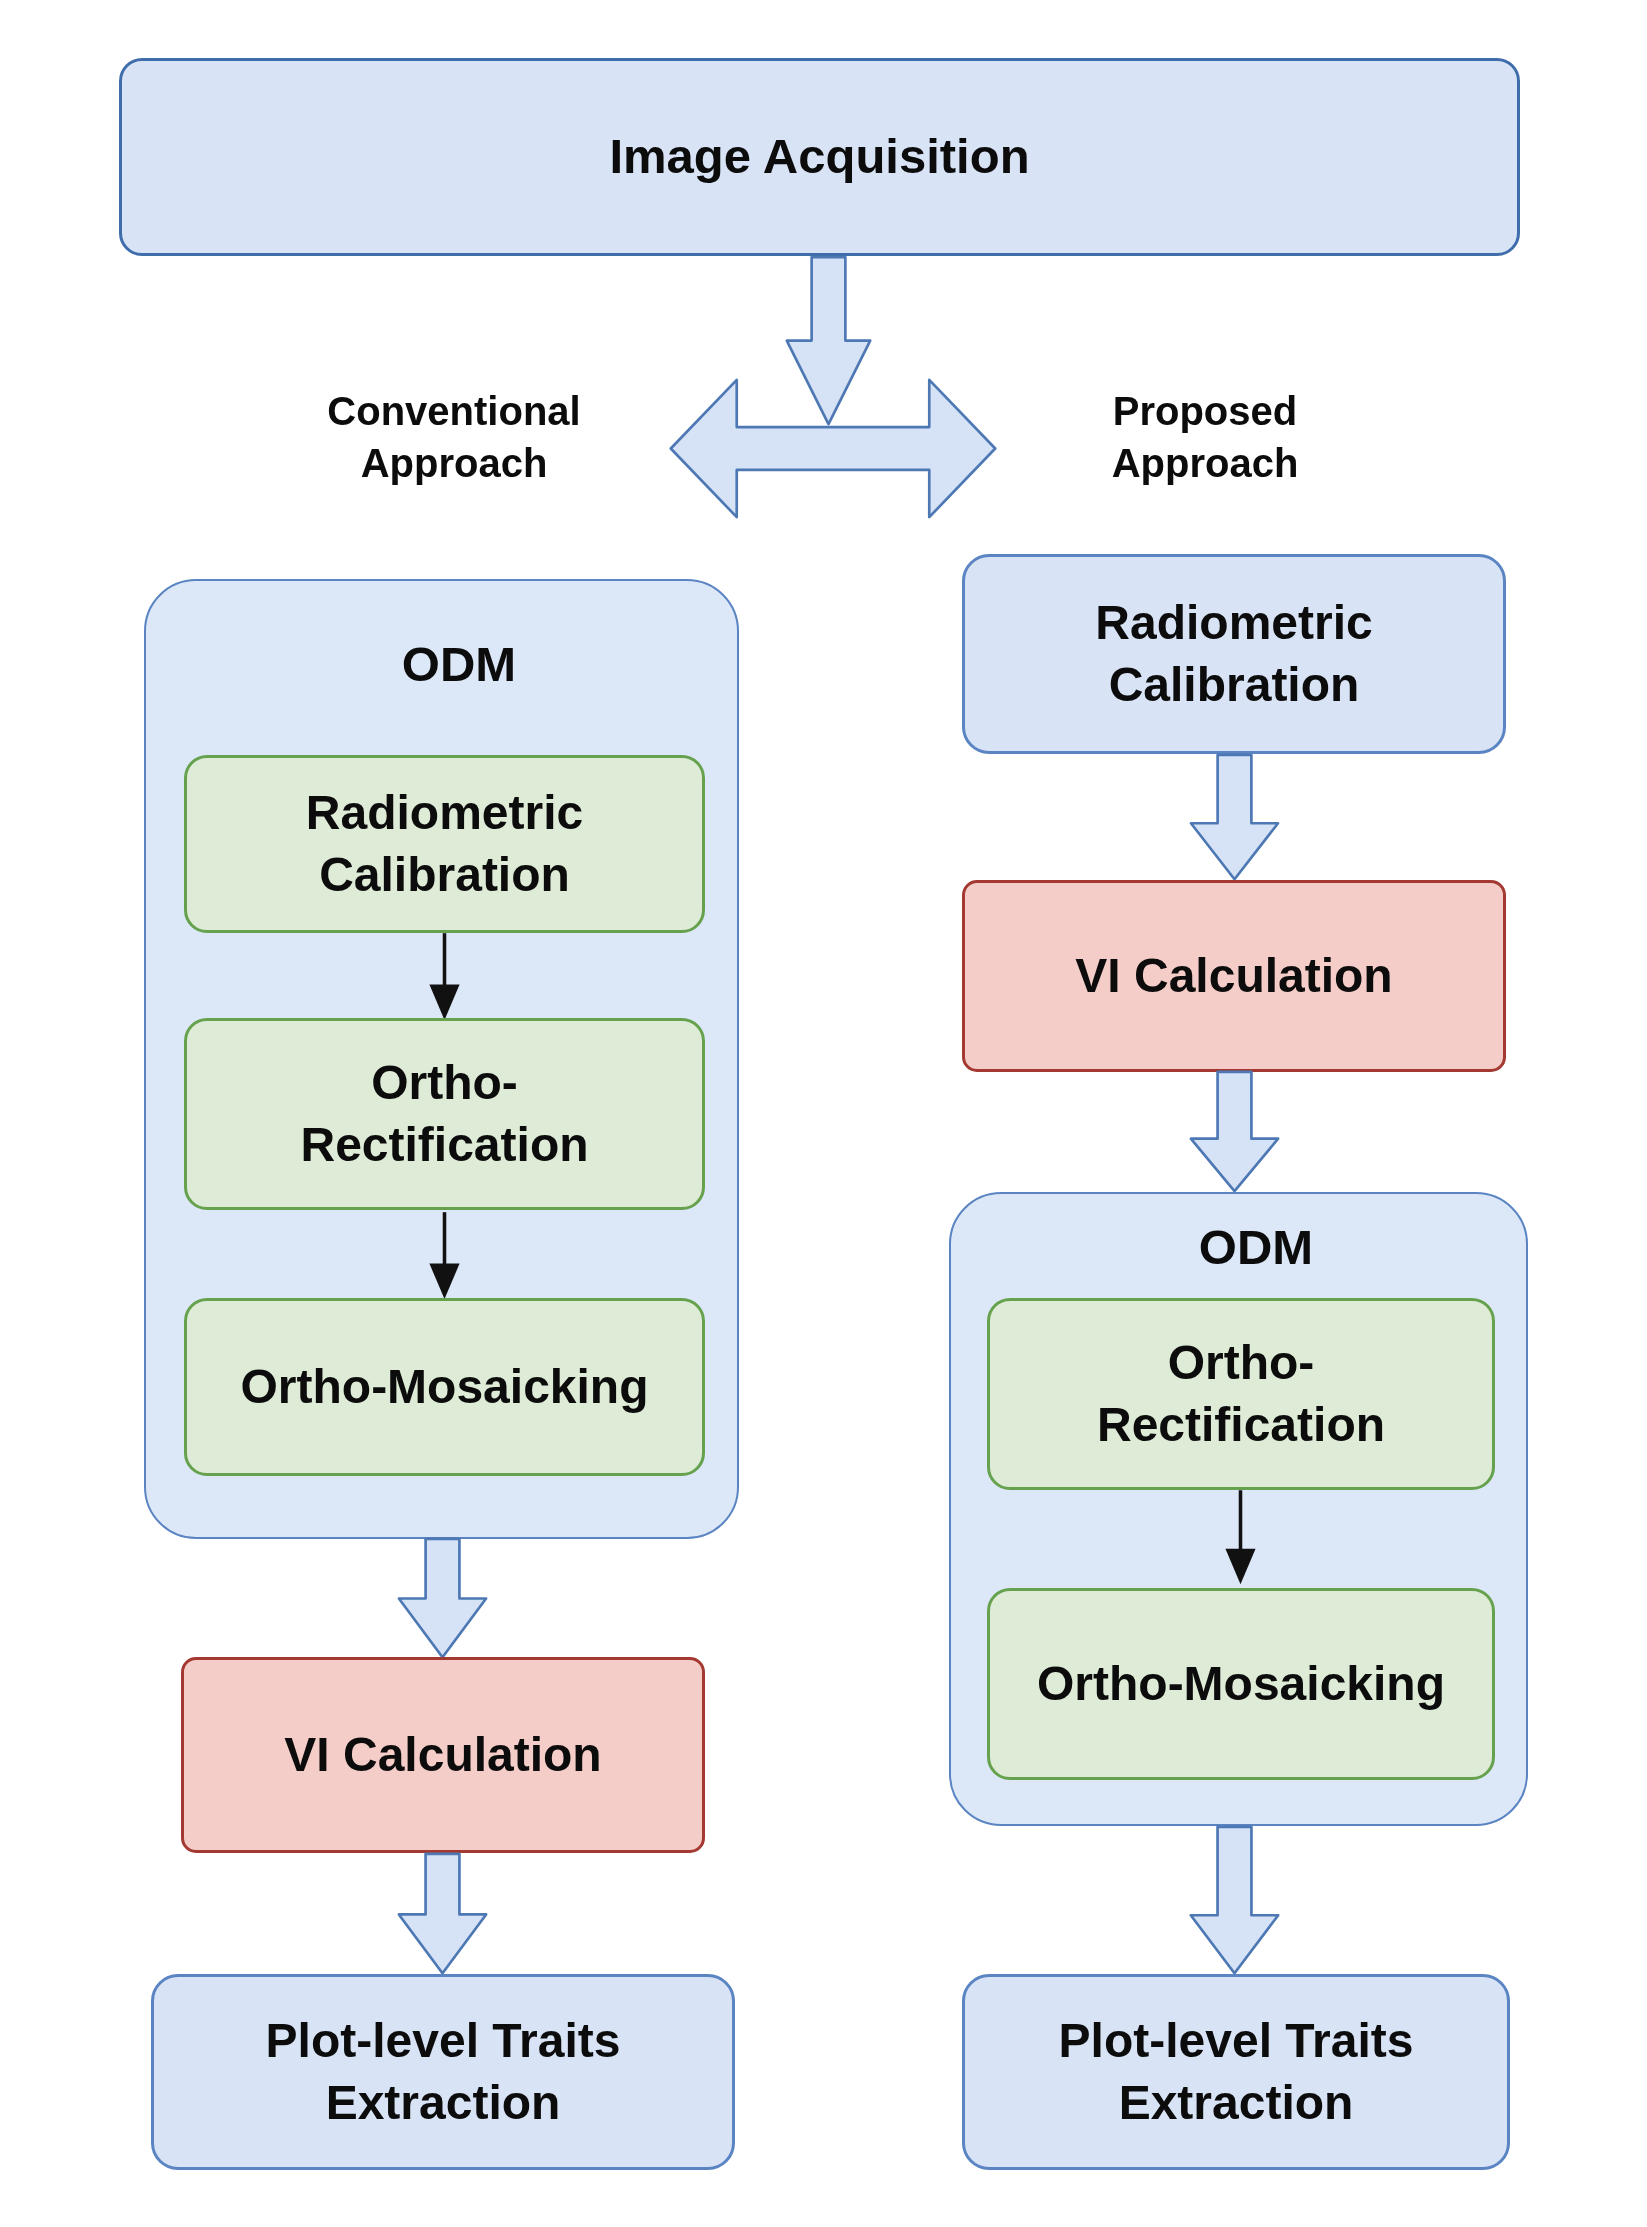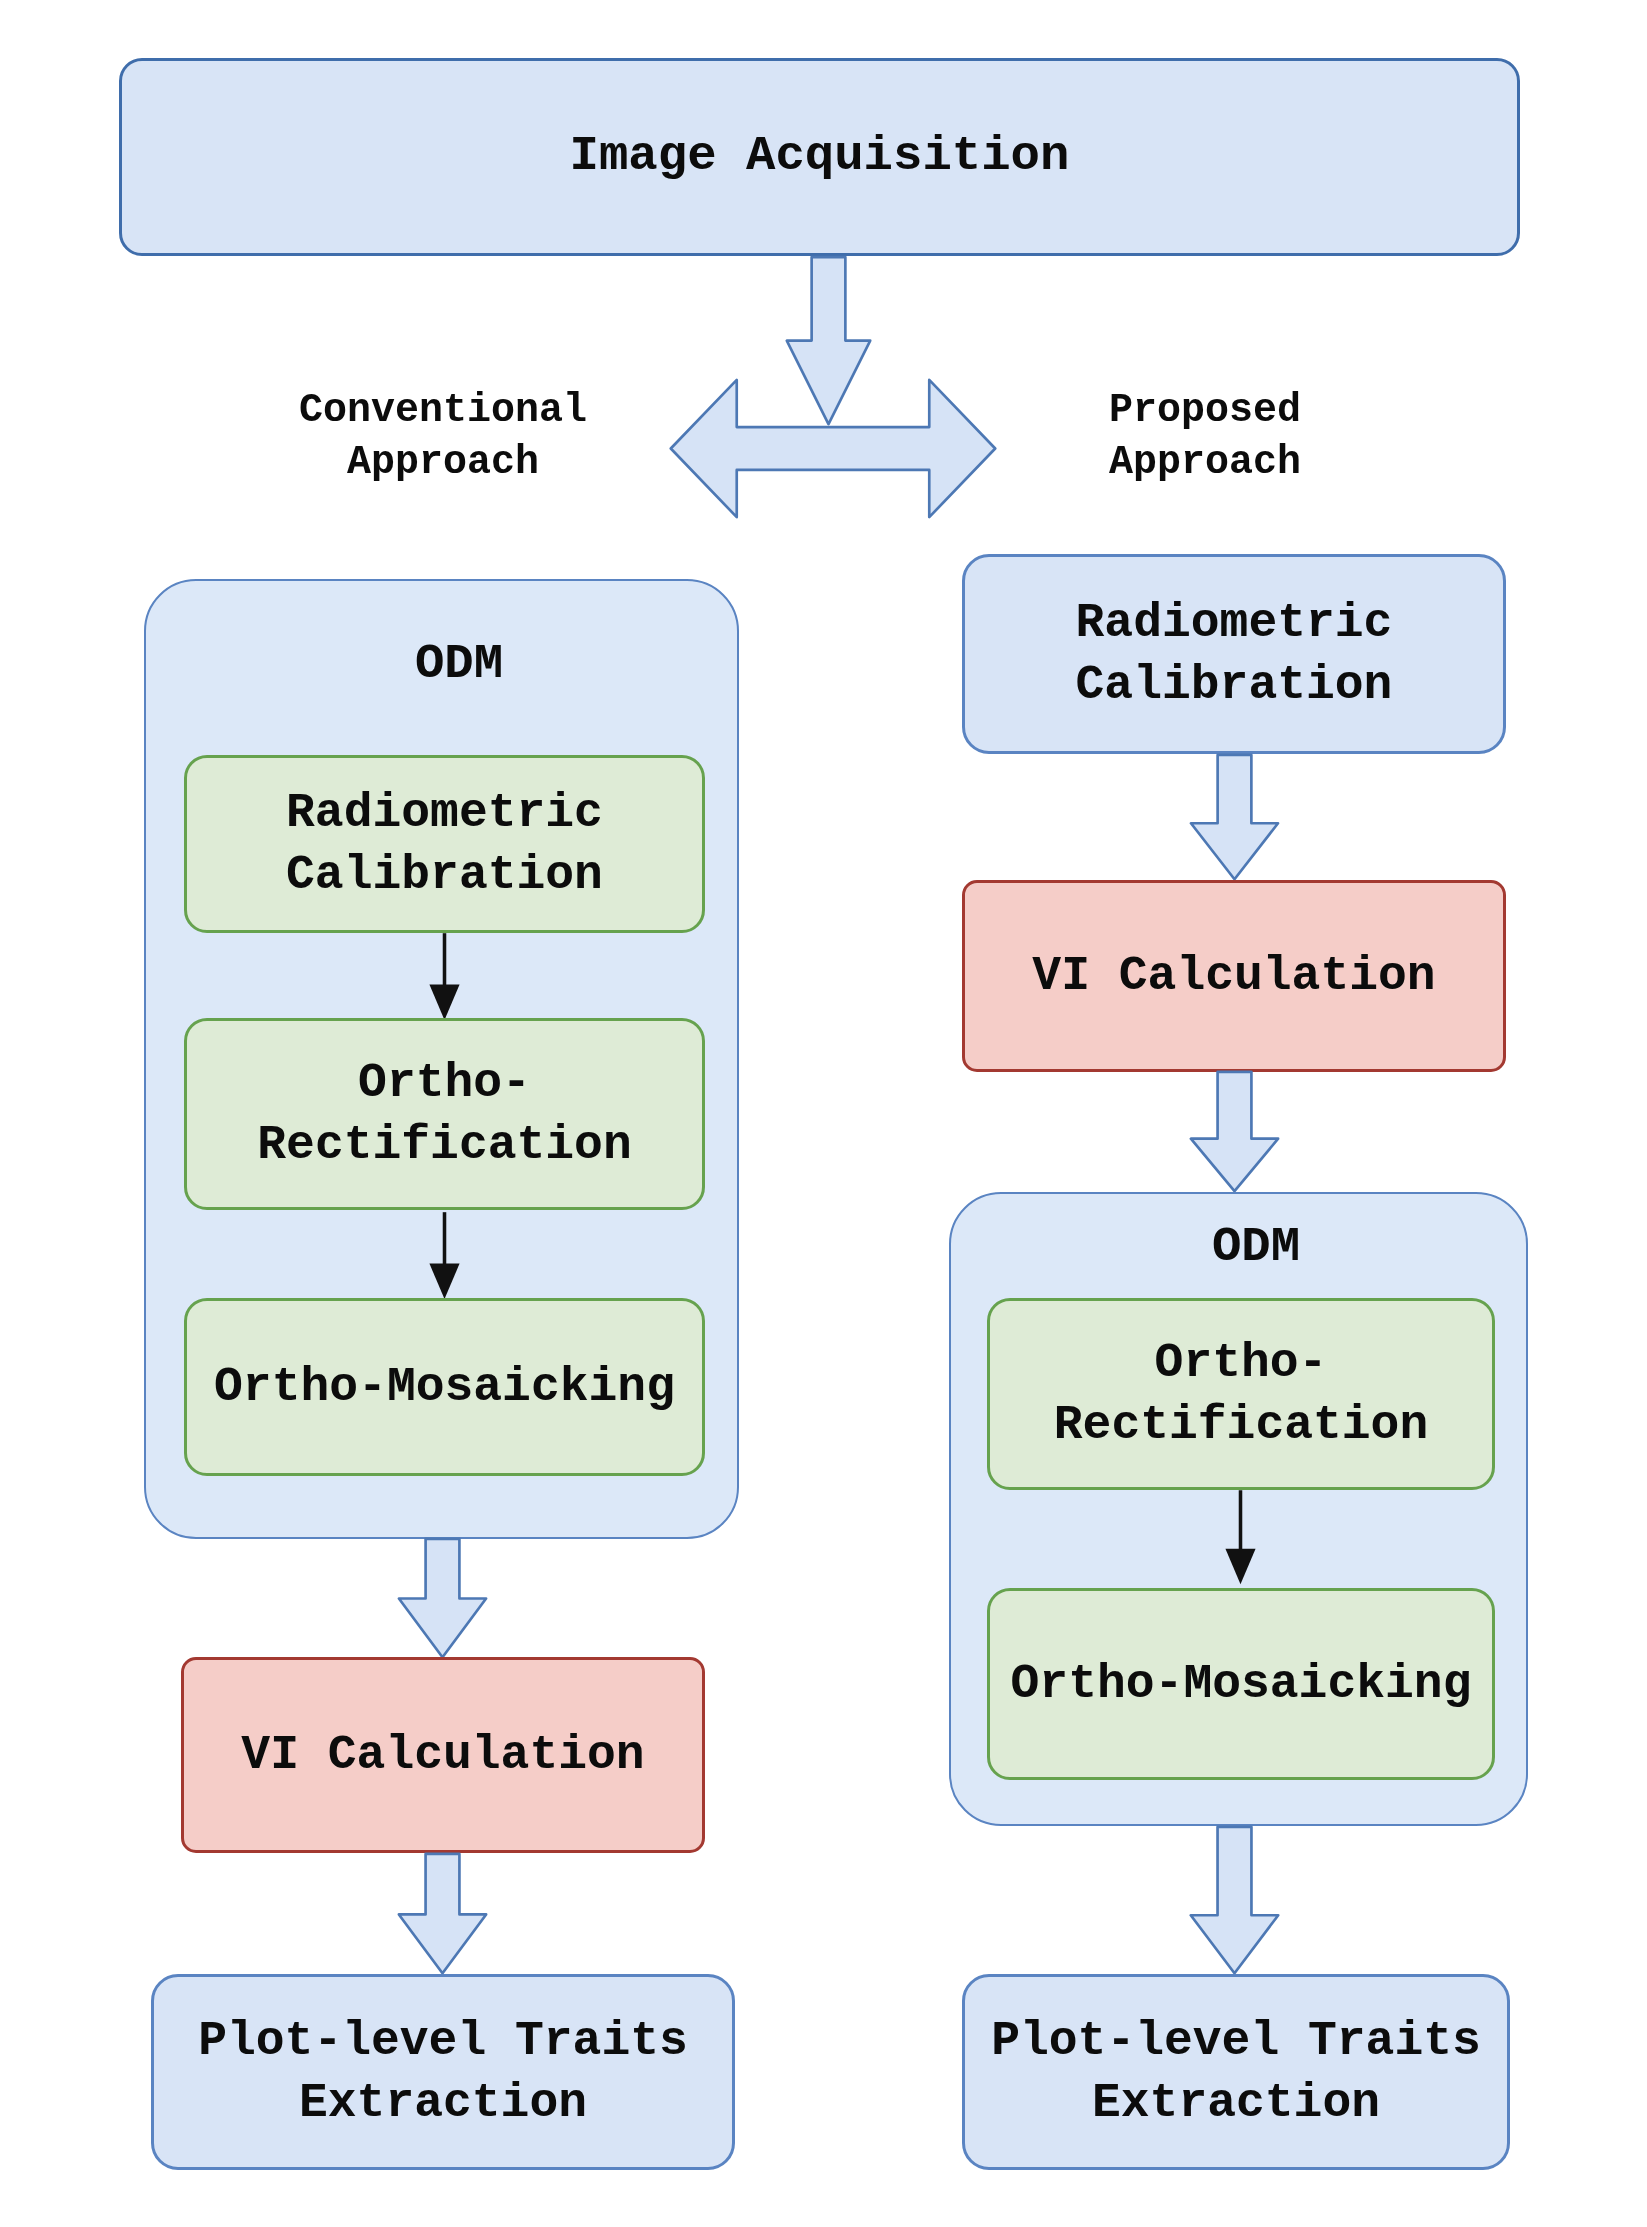--- a/index.html
+++ b/index.html
@@ -6,21 +6,21 @@
     --blue-fill:#d8e4f6; --blue-border:#3f6dab;
     --container-fill:#dce8f8; --container-border:#5a84c2;
     --green-fill:#deebd6; --green-border:#66a24e;
     --red-fill:#f5cdc8; --red-border:#a33931;
     --arrow-fill:#d6e3f6; --arrow-border:#4d78b4;
     --text:#0c0c0c;
   }
   html,body{margin:0;padding:0;background:#ffffff;}
   .canvas{
     position:relative; width:1648px; height:2228px; background:#ffffff;
-    font-family:Liberation Mono, monospace; overflow:hidden;
+    font-family:Liberation Sans, sans-serif; overflow:hidden;
   }
   .box{
     position:absolute; box-sizing:border-box;
     display:flex; align-items:center; justify-content:center;
     text-align:center; font-weight:bold; color:var(--text);
     white-space:pre-line; line-height:1.3;
   }
   .blue-box{ background:var(--blue-fill); border:3.6px solid var(--blue-border); border-radius:27px; }
   .container-box{ position:absolute; box-sizing:border-box; background:var(--container-fill);
     border:2.7px solid var(--container-border); border-radius:52px; }
@@ -48,21 +48,21 @@
   <div class="box blue-box fs-title" style="left:119px; top:58px; width:1401px; height:198px; border-radius:23px;">Image Acquisition</div>
 
   <svg class="arrow" style="left:785px; top:256px;" width="87" height="171" viewBox="0 0 98 192">
     <polygon points="30,1 68,1 68,95 96,95 49,189 2,95 30,95" style="fill:var(--arrow-fill); stroke:var(--arrow-border); stroke-width:3; stroke-linejoin:round;"></polygon>
   </svg>
 
   <svg class="arrow" style="left:669px; top:378px;" width="328" height="141" viewBox="0 0 368 158">
     <polygon points="2,79 76,2 76,55 292,55 292,2 366,79 292,156 292,103 76,103 76,156" style="fill:var(--arrow-fill); stroke:var(--arrow-border); stroke-width:3; stroke-linejoin:round;"></polygon>
   </svg>
 
-  <div class="label fs-branch" style="left:247px; top:385px; width:392px;">Conventional
+  <div class="label fs-branch" style="left:258px; top:385px; width:392px;">Conventional
 Approach</div>
   <div class="label fs-branch" style="left:1009px; top:385px; width:392px;">Proposed
 Approach</div>
 
   <div class="container-box" style="left:144px; top:579px; width:595px; height:960px;">
     <div class="odm-title fs-odm" style="top:55px;">ODM</div>
 
     <div class="box green-box fs-step inner" style="left:38px; top:174px; width:521px; height:178px;">Radiometric
 Calibration</div>
 

